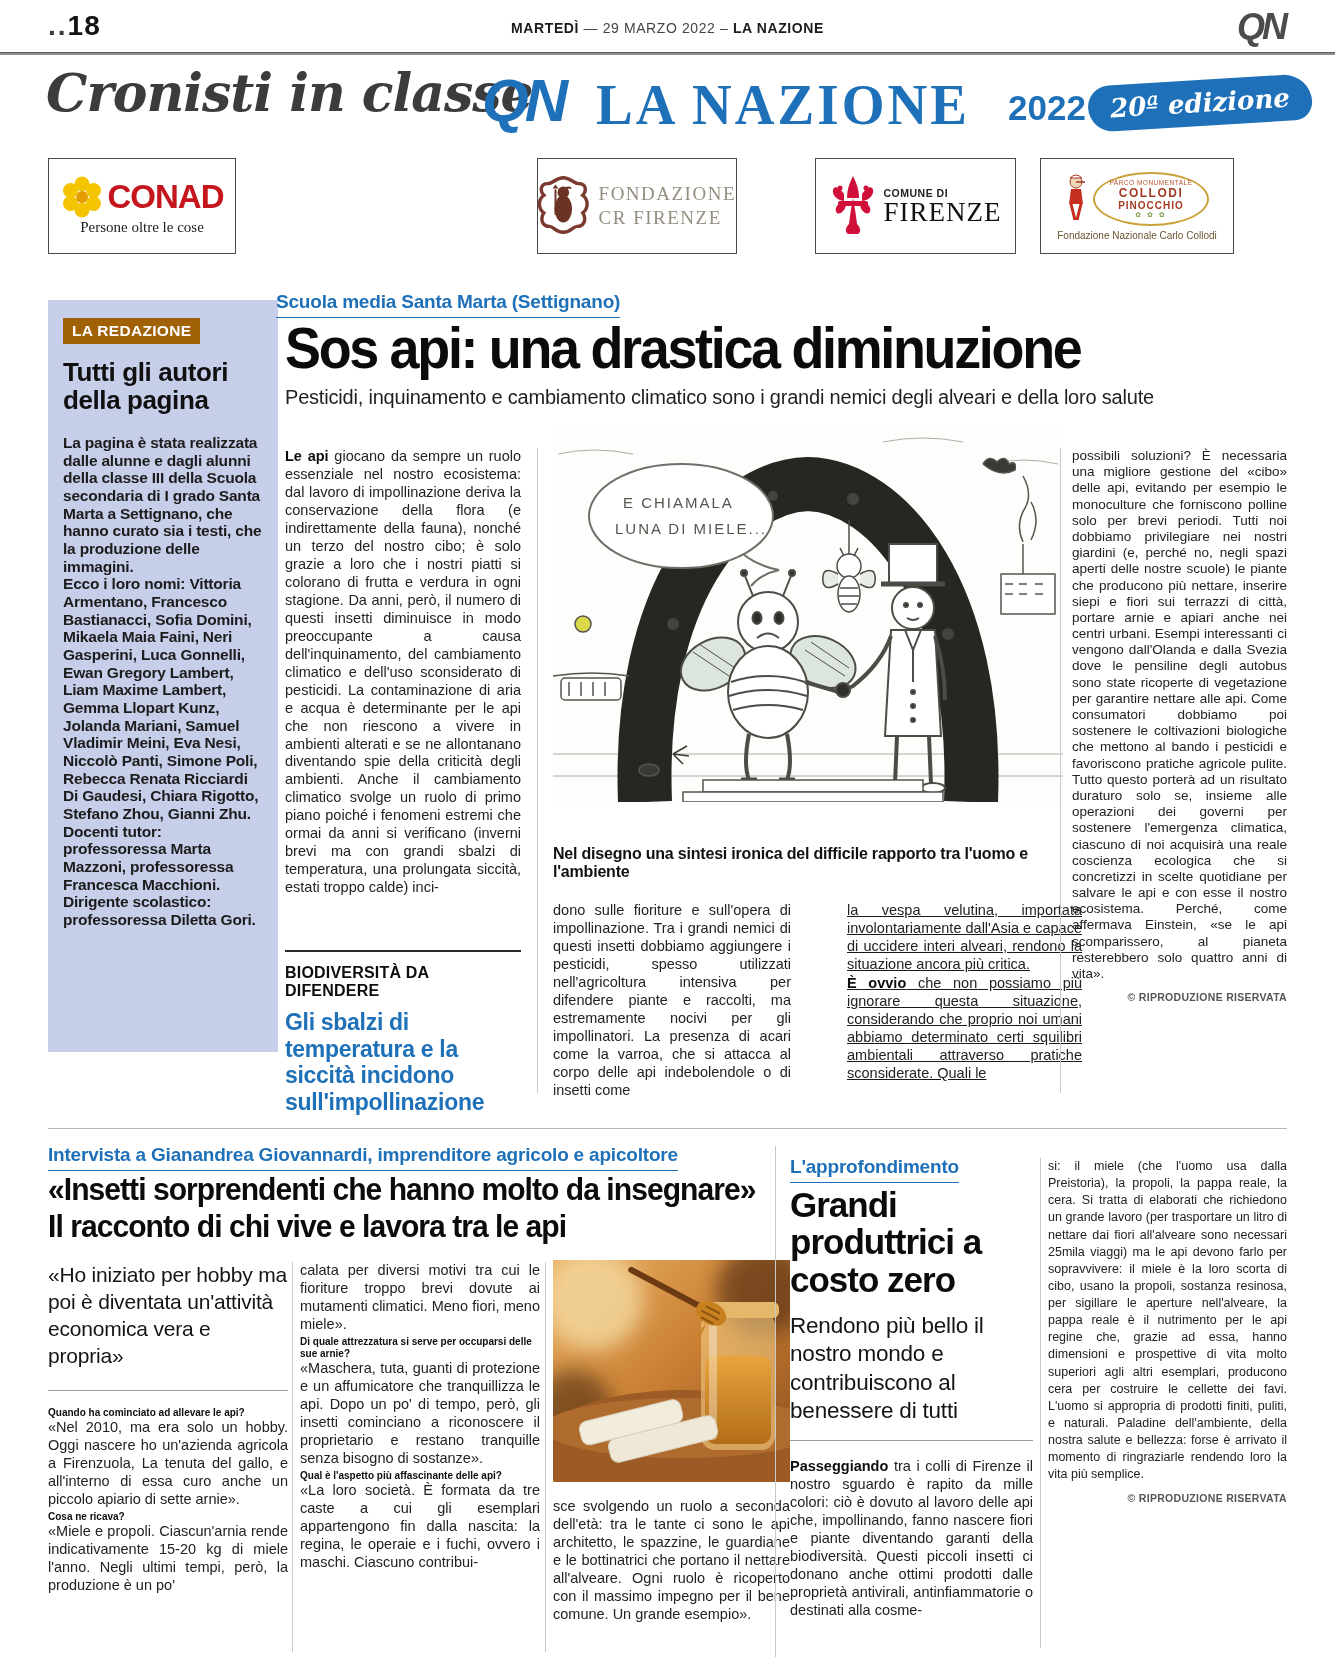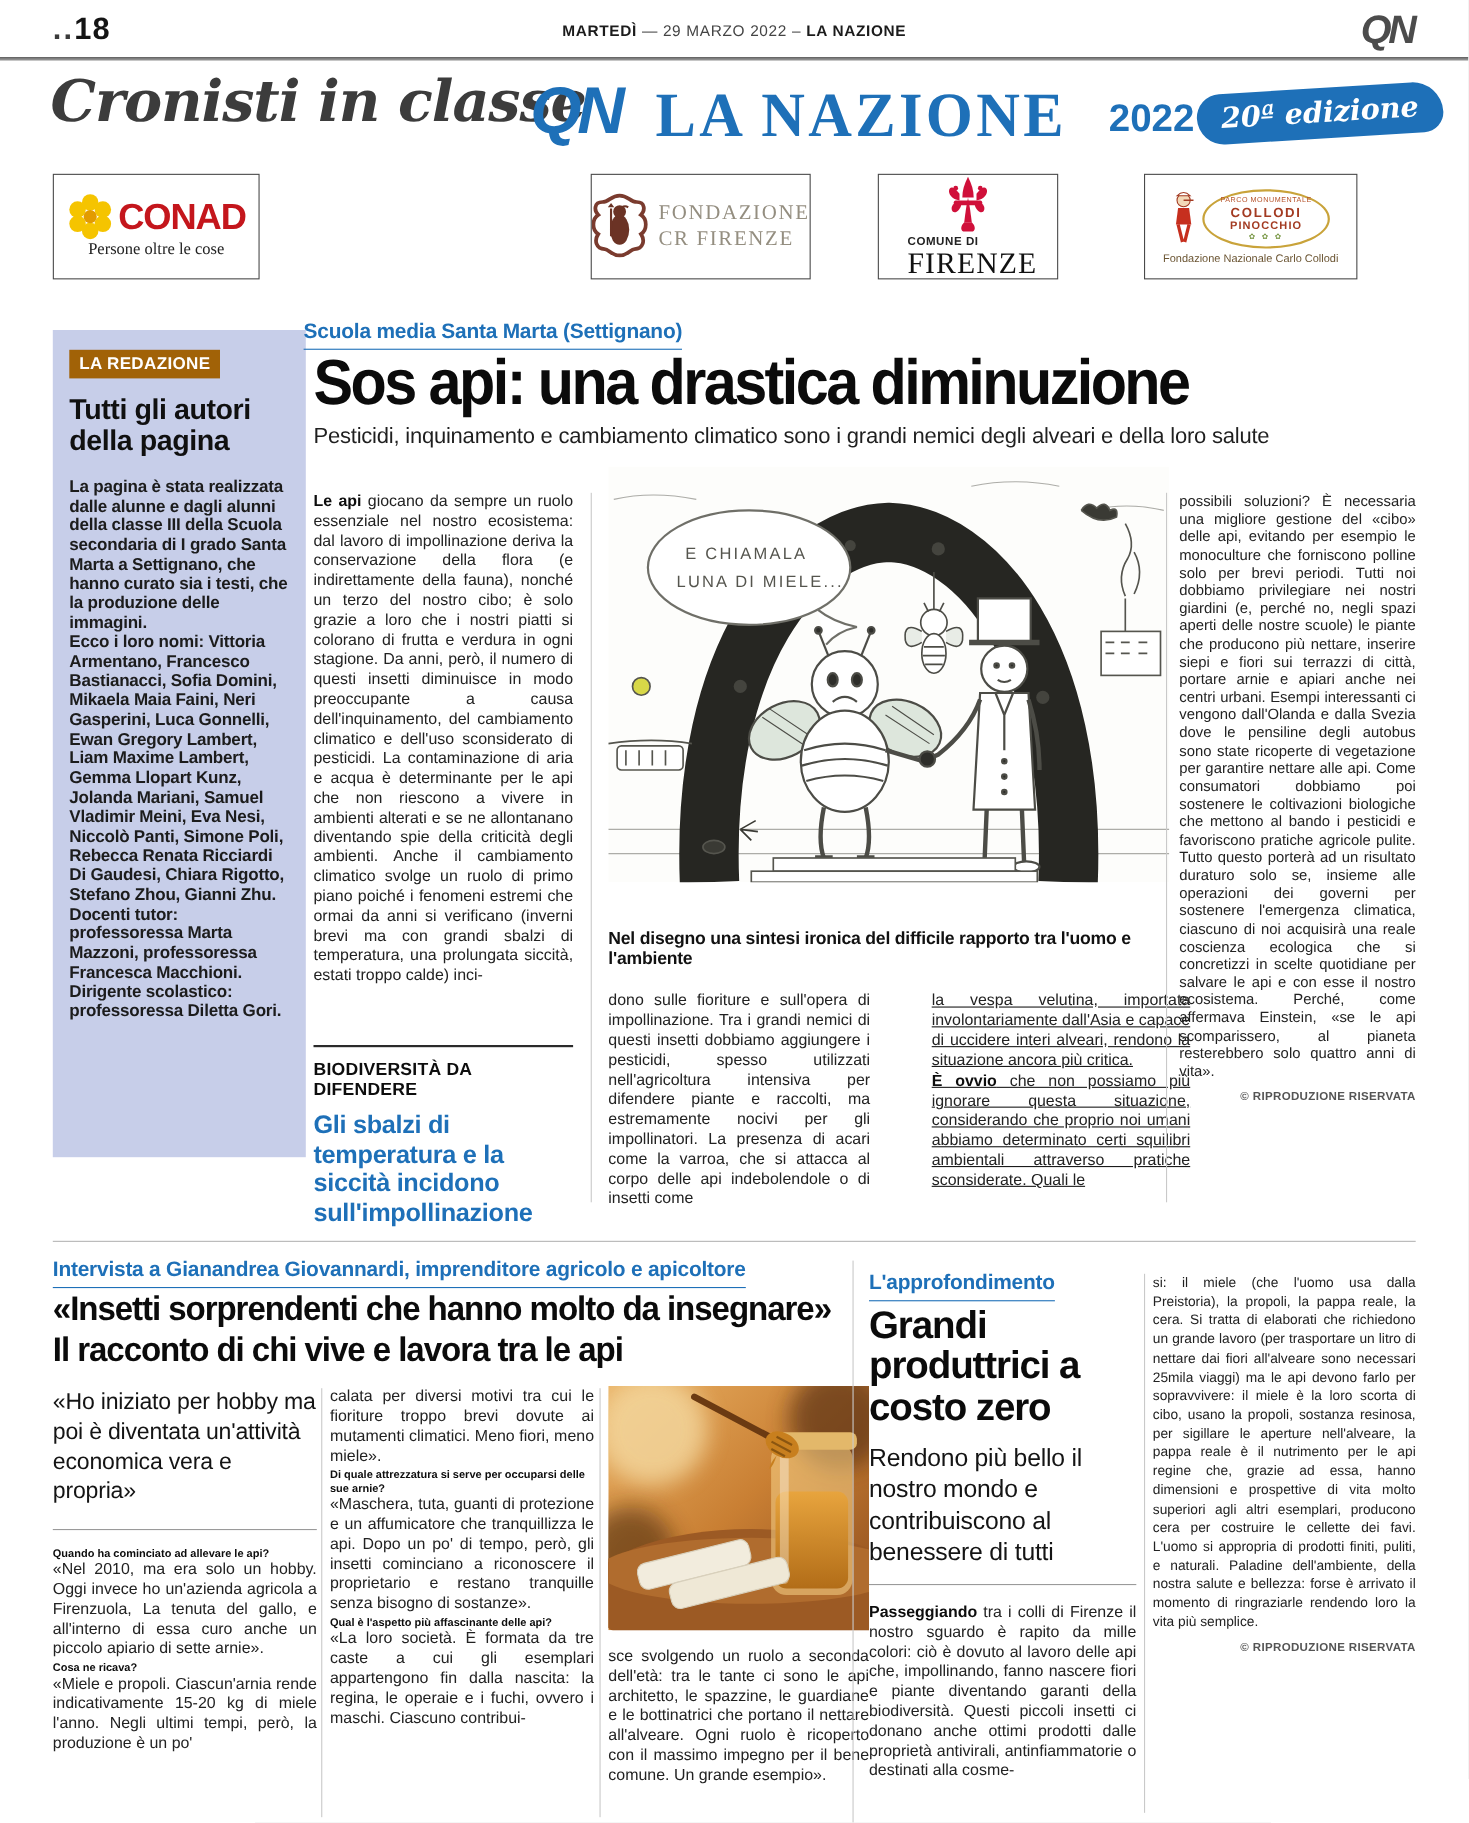--- a/index.html
+++ b/index.html
@@ -134,21 +134,21 @@
       <path d="M24 16 Q30 10 34 13" stroke="#6b3325" stroke-width="2" fill="none"></path>
       <line x1="18" y1="14" x2="18" y2="40" stroke="#6b3325" stroke-width="2"></line>
       <path d="M15 13 L21 13 L18 9 Z" fill="#6b3325"></path>
     </svg>
     <div class="crf-text">
       <div>FONDAZIONE</div>
       <div>CR FIRENZE</div>
     </div>
   </div>
 
-  <div class="abs sponsor" style="left:798px;width:164px;flex-direction:column;">
+  <div class="abs sponsor" style="left:815px;width:201px;">
     <svg width="46" height="64" viewBox="0 0 46 64">
       <g fill="#d0103a">
         <path d="M23 2 C19 10 17 16 17 24 L29 24 C29 16 27 10 23 2 Z"></path>
         <path d="M23 24 C21 34 20 42 19 50 L27 50 C26 42 25 34 23 24 Z"></path>
         <path d="M14 20 C8 12 4 12 3 16 C2 20 6 26 14 27 Z"></path>
         <path d="M32 20 C38 12 42 12 43 16 C44 20 40 26 32 27 Z"></path>
         <path d="M13 28 C6 30 4 36 7 39 C10 41 15 37 16 31 Z"></path>
         <path d="M33 28 C40 30 42 36 39 39 C36 41 31 37 30 31 Z"></path>
         <rect x="8" y="27" width="30" height="5" rx="2"></rect>
         <path d="M19 50 C15 54 15 58 18 60 L28 60 C31 58 31 54 27 50 Z"></path>
@@ -322,21 +322,21 @@
   <div class="abs hrule" style="left:48px;width:1239px;top:1128px;"></div>
 
   <div class="abs" style="left:48px;top:1144px;"><span class="kicker">Intervista a Gianandrea Giovannardi, imprenditore agricolo e apicoltore</span></div>
   <div class="abs hl2" style="left:48px;top:1172px;">«Insetti sorprendenti che hanno molto da insegnare»</div>
   <div class="abs hl2" style="left:48px;top:1209px;">Il racconto di chi vive e lavora tra le api</div>
 
   <div class="abs" style="left:48px;top:1262px;width:240px;">
     <div class="pullquote">«Ho iniziato per hobby ma poi è diventata un'attività economica vera e propria»</div>
     <hr class="qa-rule">
     <div class="q">Quando ha cominciato ad allevare le api?</div>
-    <div class="bt">«Nel 2010, ma era solo un hobby. Oggi invece ho un'azienda agricola a Firenzuola, La tenuta del gallo, e all'interno di essa curo anche un piccolo apiario di sette arnie».</div>
+    <div class="bt">«Nel 2010, ma era solo un hobby. Oggi nascere ho un'azienda agricola a Firenzuola, La tenuta del gallo, e all'interno di essa curo anche un piccolo apiario di sette arnie».</div>
     <div class="q">Cosa ne ricava?</div>
     <div class="bt">«Miele e propoli. Ciascun'arnia rende indicativamente 15-20 kg di miele l'anno. Negli ultimi tempi, però, la produzione è un po'</div>
   </div>
 
   <div class="abs" style="left:300px;top:1262px;width:240px;">
     <div class="bt">calata per diversi motivi tra cui le fioriture troppo brevi dovute ai mutamenti climatici. Meno fiori, meno miele».</div>
     <div class="q">Di quale attrezzatura si serve per occuparsi delle sue arnie?</div>
     <div class="bt">«Maschera, tuta, guanti di protezione e un affumicatore che tranquillizza le api. Dopo un po' di tempo, però, gli insetti cominciano a riconoscere il proprietario e restano tranquille senza bisogno di sostanze».</div>
     <div class="q">Qual è l'aspetto più affascinante delle api?</div>
     <div class="bt">«La loro società. È formata da tre caste a cui gli esemplari appartengono fin dalla nascita: la regina, le operaie e i fuchi, ovvero i maschi. Ciascuno contribui-</div>

